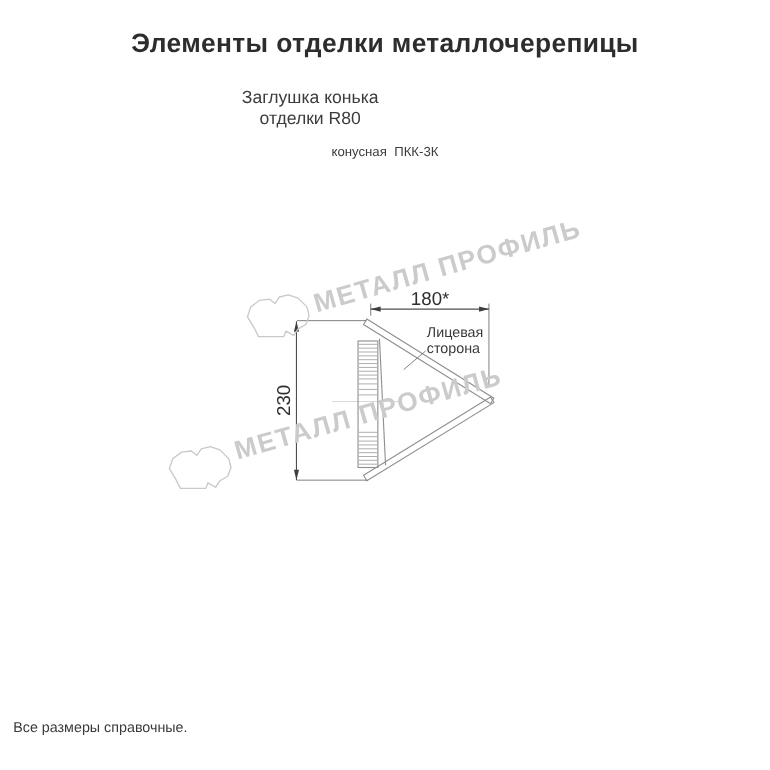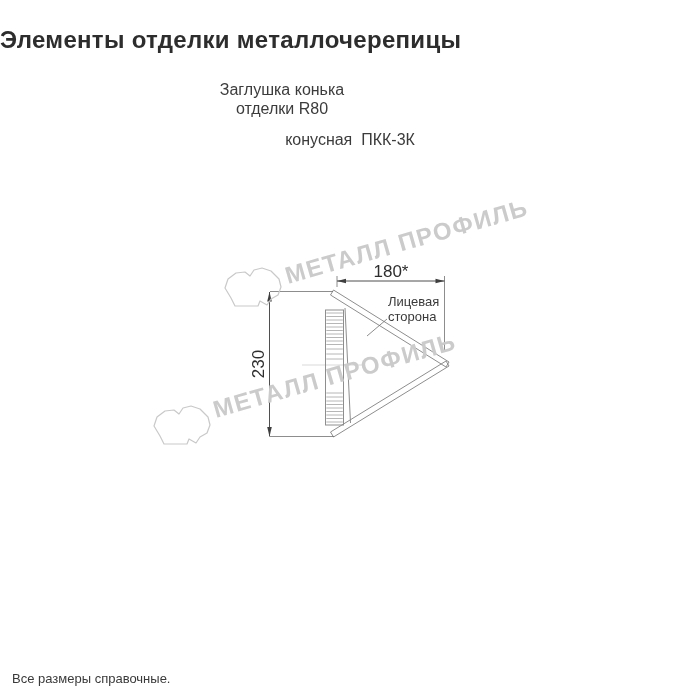--- a/index.html
+++ b/index.html
@@ -1,32 +1,32 @@
 <!DOCTYPE html>
 <html><head>
 <meta charset="utf-8">
 <style>
   html,body{margin:0;padding:0;background:#ffffff;}
   body{width:700px;height:700px;position:relative;font-family:"Liberation Sans",sans-serif;overflow:hidden;}
 
   .page-title{
-    position:absolute;top:26px;left:0;width:700px;text-align:left;
+    position:absolute;top:26px;left:0;width:700px;text-align:center;
     font-size:24px;font-weight:bold;color:#2d2d2d;letter-spacing:.3px;
   }
   .subtitle{
     position:absolute;top:80px;left:0;width:564px;text-align:center;
     font-size:16px;color:#3c3c3c;line-height:19px;
   }
   .product-type{
     position:absolute;top:131px;left:0;width:700px;text-align:center;
-    font-size:16px;color:#3c3c3c;
+    font-size:12px;color:#3c3c3c;
   }
   .footer{
     position:absolute;left:12px;top:652px;
-    font-size:13px;color:#3a3a3a;line-height:17.5px;margin-top:18px;
+    font-size:13px;color:#3a3a3a;line-height:17.5px;
   }
   svg.drawing{position:absolute;left:0;top:0;width:700px;height:700px;}
 
   
   .ln{stroke:#8e8e8e;fill:none;stroke-width:1;}
   .rib{stroke:#a3a3a3;stroke-width:.8;}
   .cl{stroke:#d9d9d9;stroke-width:1;}
   .dim{stroke:#4f4f4f;stroke-width:1;fill:none;}
   .ext{stroke:#707070;stroke-width:.8;fill:none;}
   .dimfill{fill:#3f3f3f;stroke:none;}

